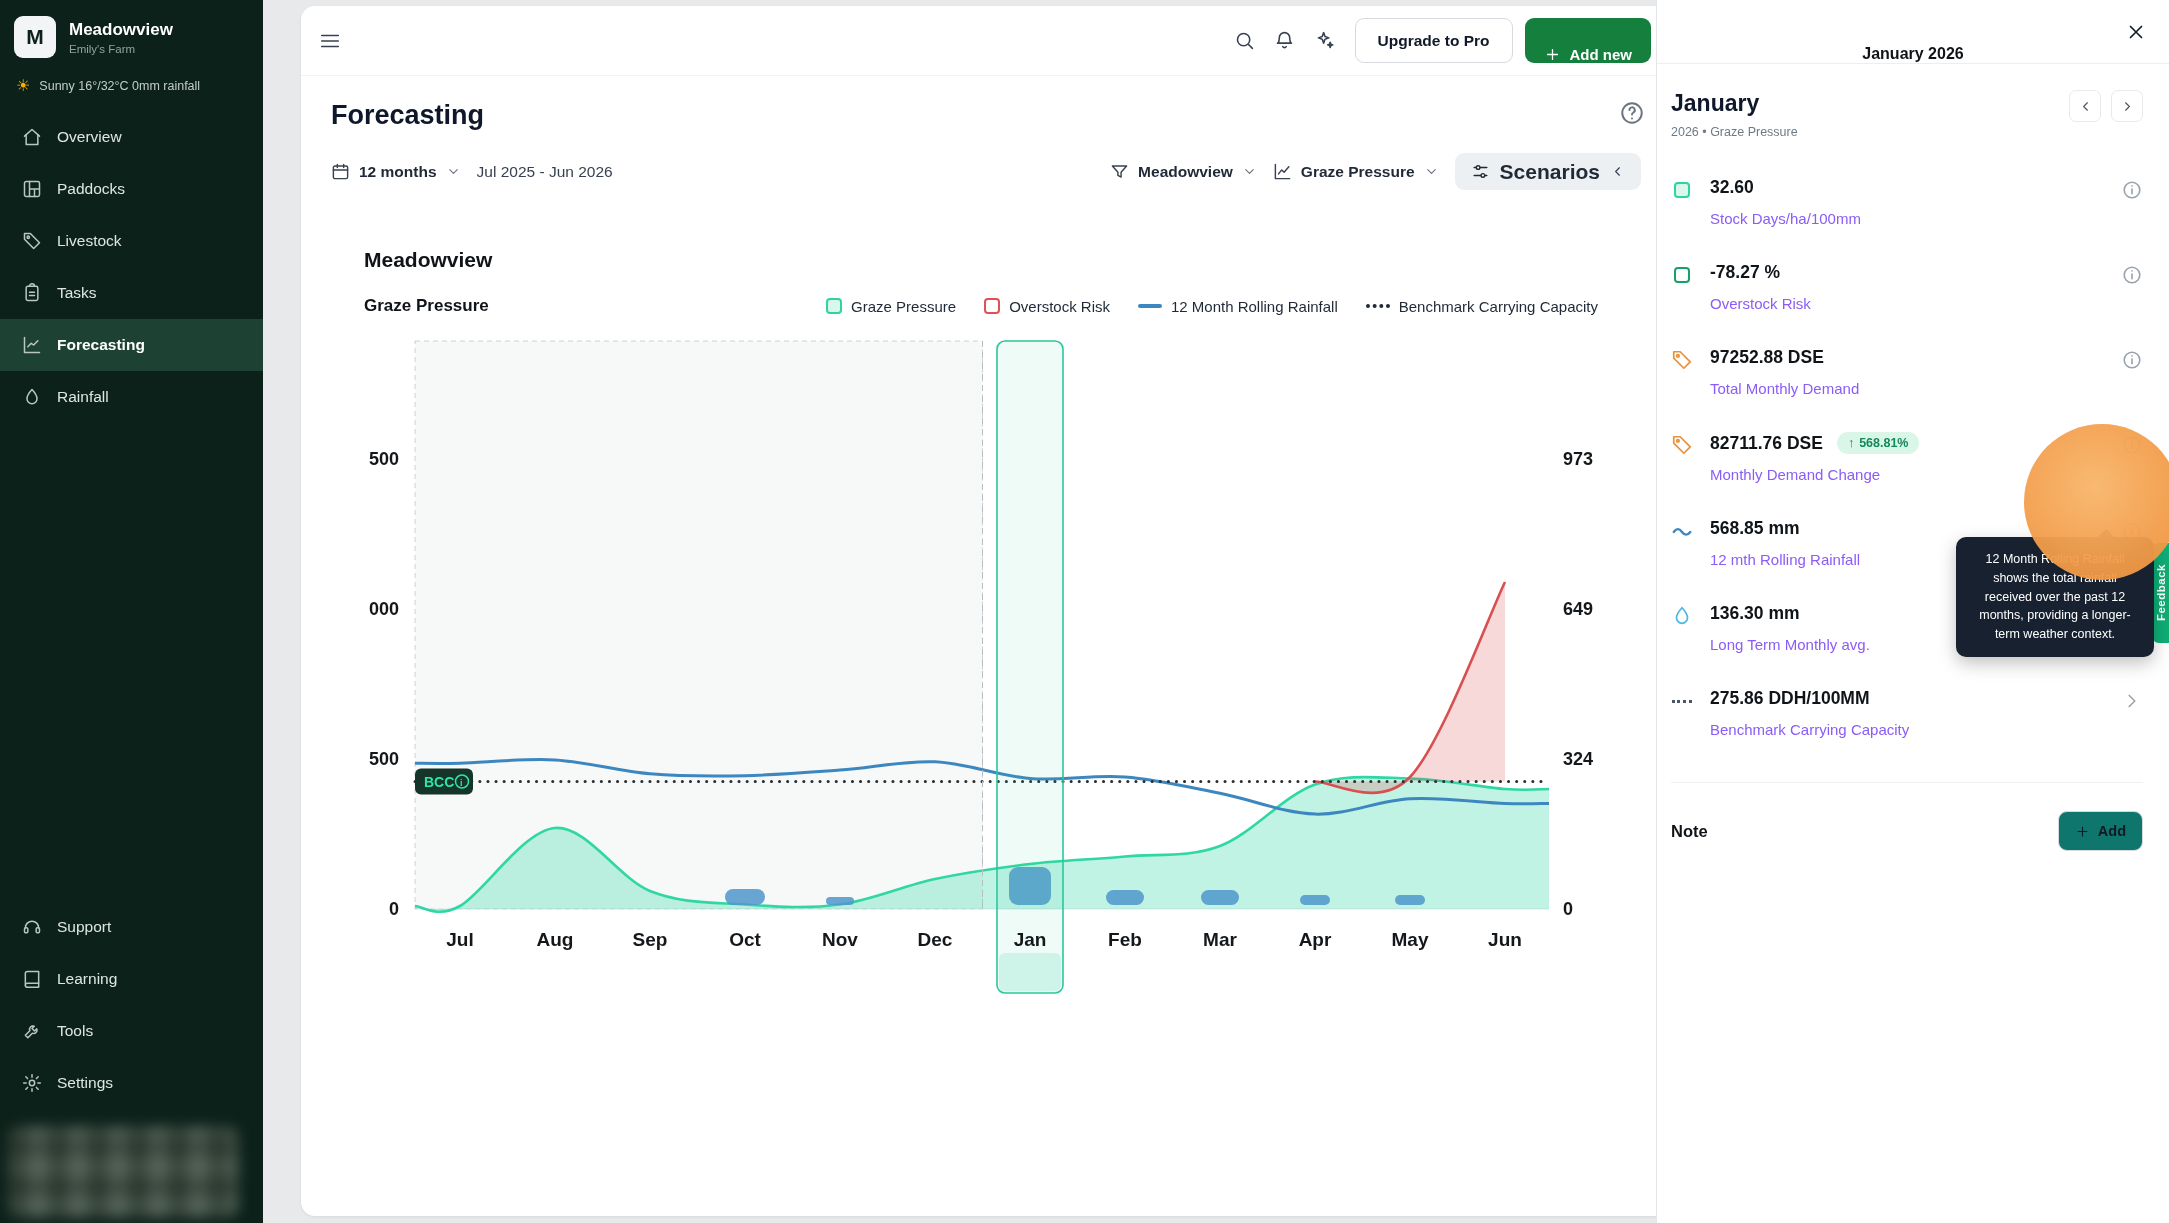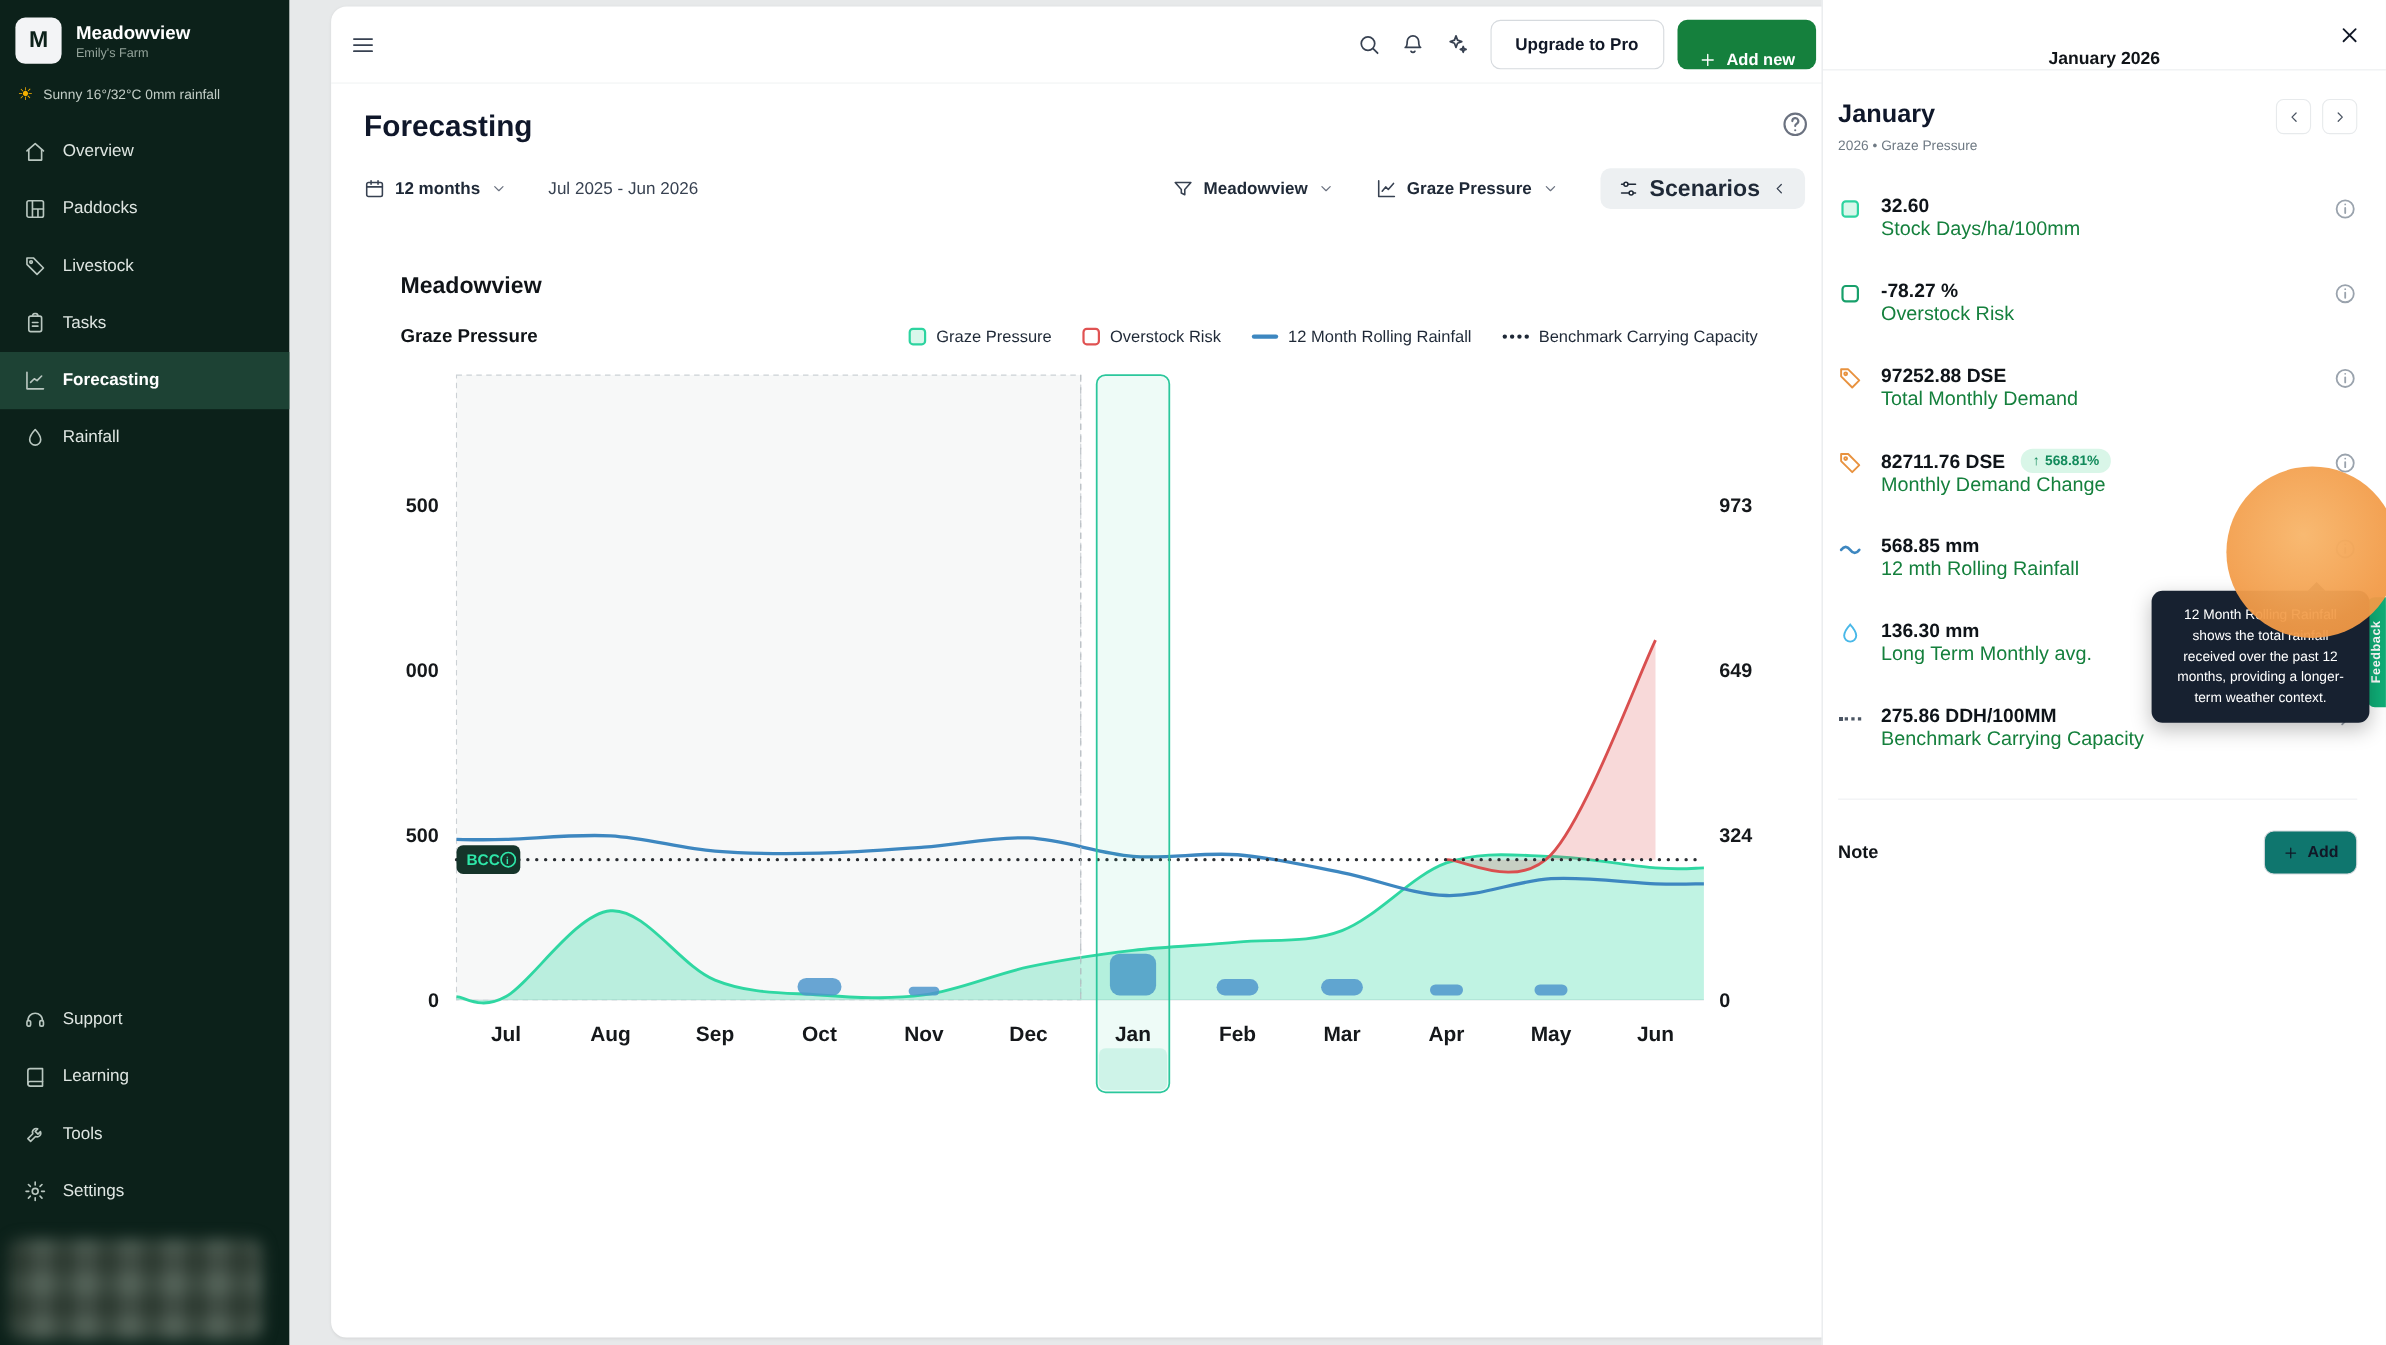--- a/index.html
+++ b/index.html
@@ -39,21 +39,21 @@
   .upgrade-btn{height:45px;padding:0 22px;margin:0 12px 0 10px;border:1px solid #d6dade;border-radius:9px;background:#fff;
     font-size:15.5px;font-weight:700;color:#111827;cursor:pointer;}
   .addnew-btn{height:45px;padding:0 19px;border:none;border-radius:9px;background:#15803d;color:#fff;font-size:15px;
     font-weight:700;display:flex;align-items:flex-end;gap:9px;cursor:pointer;}
   .addnew-btn .plus{width:17px;height:17px;}
 
   .page-head{position:relative;padding:24px 27px 0 30px;}
   .page-title{font-size:27px;font-weight:800;color:#0f172a;}
   .help-btn{position:absolute;right:33px;top:24px;width:26px;height:26px;color:#6b7280;cursor:pointer;}
 
-  .filter-row{display:flex;align-items:center;gap:38px;padding:22px 37px 0 30px;}
+  .filter-row{display:flex;align-items:center;gap:16px;padding:22px 37px 0 30px;}
   .pill-select{display:flex;align-items:center;gap:9px;font-size:15.5px;font-weight:600;color:#1f2937;cursor:pointer;}
   .pill-select .fi{width:19px;height:19px;color:#374151;}
   .pill-select .chev{width:15px;height:15px;color:#6b7280;}
   .date-range{font-size:15.5px;color:#374151;}
   .filter-row .spacer{flex:1;}
   .scenarios-btn{height:37px;padding:0 16px;border:none;border-radius:9px;background:#edf0f2;display:flex;align-items:center;
     gap:10px;font-size:21px;font-weight:700;color:#1f2937;cursor:pointer;}
   .scenarios-btn .fi{width:19px;height:19px;}
   .scenarios-btn .chev{width:15px;height:15px;color:#374151;}
 
@@ -84,21 +84,21 @@
   .mn-btn span{width:15px;height:15px;}
   .month-sub{font-size:12.5px;color:#6f7a84;margin-top:8px;}
   .stats{margin-top:24px;}
   .stat-row{display:flex;align-items:flex-start;position:relative;padding:14px 0;min-height:58px;margin-bottom:7px;}
   .stat-icon{width:22px;height:22px;margin:2px 17px 0 0;flex:none;display:flex;align-items:center;justify-content:center;}
   .ic-sq-fill{width:16px;height:16px;border:2px solid #2dd4a0;background:#d9f7eb;border-radius:4px;}
   .ic-sq-line{width:16px;height:16px;border:2px solid #18a06b;background:#fff;border-radius:4px;}
   .ic-dots{width:20px;border-top:3px dotted #4b5563;}
   .stat-col{display:flex;flex-direction:column;}
   .stat-val{font-size:17.5px;font-weight:700;color:#0f1419;display:flex;align-items:center;}
-  .stat-label{font-size:18px;color:#15803d;margin-top:0;}
+  .stat-label{font-size:15px;color:#8b5cf6;margin-top:12px;}
   .badge{display:inline-flex;align-items:center;gap:5px;margin-left:14px;background:#d9f6e8;color:#128a5b;
     border-radius:999px;padding:4px 11px;font-size:12.5px;font-weight:700;}
   .stat-side{position:absolute;right:0;top:16px;width:22px;height:22px;color:#9aa3ad;cursor:pointer;}
   .note-sec{margin-top:30px;border-top:1px solid #eef0f2;padding-top:28px;display:flex;align-items:center;}
   .note-title{font-size:16.5px;font-weight:700;color:#101418;}
   .add-btn{margin-left:auto;height:40px;padding:0 16px;border:1px solid #d6dade;border-radius:9px;background:#0f766e;
     display:flex;align-items:center;gap:8px;font-size:14.5px;font-weight:700;color:#111827;cursor:pointer;}
   .add-btn .plus{width:15px;height:15px;}
 
   .tooltip{position:absolute;left:1956px;top:537px;width:198px;background:#172130;color:#fff;border-radius:10px;

